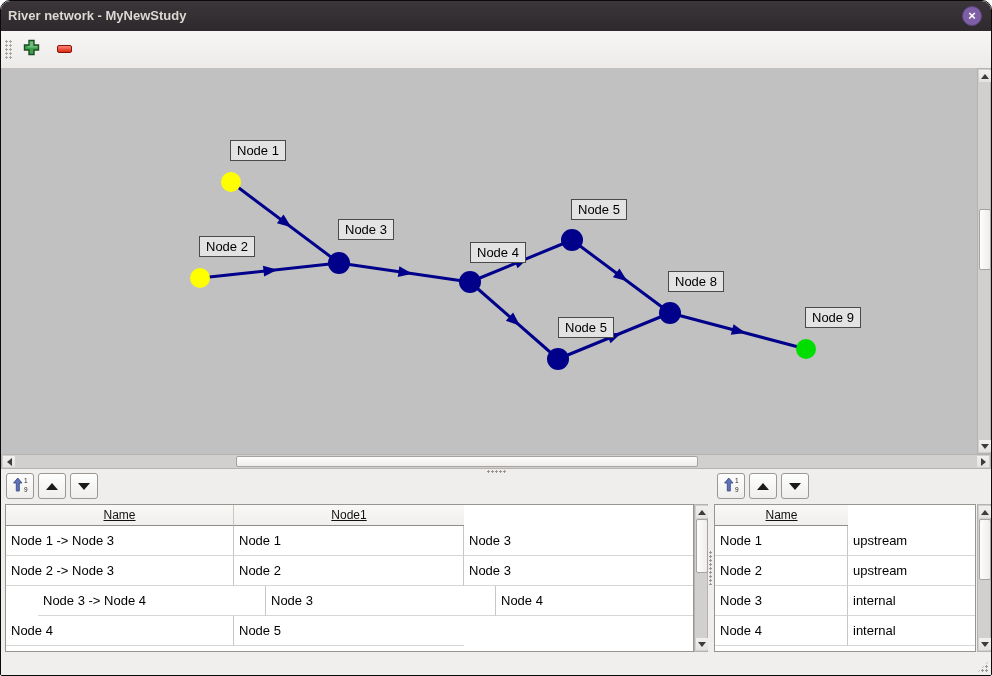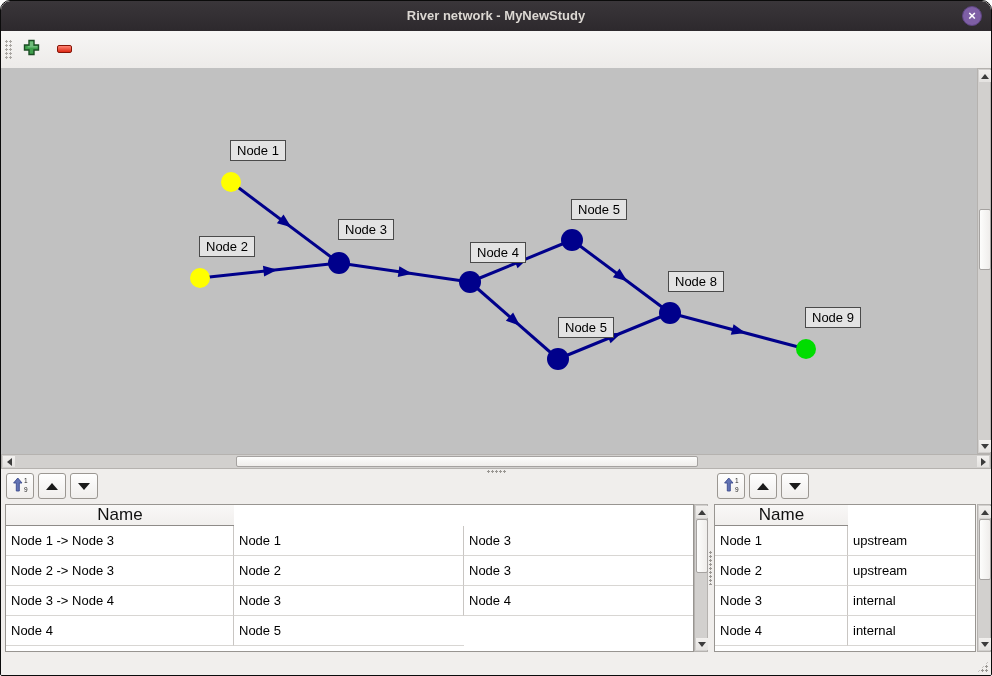--- a/index.html
+++ b/index.html
@@ -2,21 +2,21 @@
 <html><head>
 <meta charset="utf-8">
 <style>
   html,body{margin:0;padding:0;background:#ffffff;font-family:"Liberation Sans",sans-serif;}
   .window{position:relative;width:992px;height:676px;box-sizing:border-box;border:1px solid #0b0b0b;
     border-radius:10px 10px 2px 2px;overflow:hidden;background:#f0eeec;}
   
   .titlebar{position:absolute;left:0;top:0;width:990px;height:30px;
     background:linear-gradient(#3a363a,#2d292d);border-radius:9px 9px 0 0;}
   .titlebar .title{position:absolute;left:0;right:0;top:0;height:30px;line-height:30px;
-    text-align:center;color:#dcd8d3;font-size:13px;font-weight:bold;}
+    text-align:left;color:#dcd8d3;font-size:13px;font-weight:bold;padding-left:7px;}
   .close-btn{position:absolute;right:9px;top:5px;width:20px;height:20px;border-radius:50%;
     background:#7e5fa5;border:1px solid #5d4480;box-sizing:border-box;color:#fff;
     font-size:13px;font-weight:bold;text-align:center;line-height:17px;cursor:default;}
   
   .toolbar{position:absolute;left:0;top:30px;width:990px;height:37px;
     background:linear-gradient(#f7f6f5,#edebe9);border-bottom:1px solid #a3a09c;}
   .tb-handle{position:absolute;left:4px;top:9px;width:8px;height:20px;
     background-image:radial-gradient(circle at 1.5px 1.5px,#a9a6a2 1px,transparent 1.4px);
     background-size:4px 4px;}
   .tb-btn{position:absolute;top:5px;width:26px;height:26px;display:flex;align-items:center;justify-content:center;}
@@ -46,22 +46,22 @@
   
   .pane-btn{position:absolute;top:472px;width:28px;height:26px;box-sizing:border-box;
     background:linear-gradient(#fefefe,#f0eeec);border:1px solid #9b9792;border-radius:3px;
     display:flex;align-items:center;justify-content:center;}
   .pane-btn .tri-up,.pane-btn .tri-down{border-left-width:6px;border-right-width:6px;}
   .pane-btn .tri-up{border-bottom:7px solid #1a1a1a;}
   .pane-btn .tri-down{border-top:7px solid #1a1a1a;}
   
   .dtable{position:absolute;top:503px;background:#fff;border:1px solid #989591;box-sizing:border-box;overflow:hidden;}
   .trow{display:grid;}
-  .th{height:20px;line-height:20px;text-align:center;font-size:17px;color:#111;
-    background:linear-gradient(#f9f8f7,#f1efed);border-bottom:1px solid #8e8b88;border-right:1px solid #c9c6c3;}
+  .th{height:20px;line-height:20px;text-align:center;font-size:12px;color:#111;
+    background:linear-gradient(#f9f8f7,#f1efed);border-bottom:1px solid #8e8b88;border-right:1px solid #c9c6c3;text-decoration:underline;}
   .th:last-child{border-right:none;}
   .td{height:29px;line-height:29px;font-size:13px;color:#000;padding-left:5px;
     border-bottom:1px solid #d8d6d3;border-right:1px solid #c9c6c3;white-space:nowrap;overflow:hidden;}
   .td:last-child{border-right:none;}
   
   .statusbar{position:absolute;left:0;top:652px;width:990px;height:22px;background:#f1efed;}
   .grip{position:absolute;right:2px;bottom:2px;width:12px;height:12px;
     background-image:radial-gradient(circle at 1.5px 1.5px,#9a9793 1px,transparent 1.3px);background-size:4px 4px;
     clip-path:polygon(100% 0,100% 100%,0 100%);}
 </style>
@@ -182,32 +182,33 @@
   <div class="pane-btn" style="left:748px;">
       <span class="tri-up"></span>
     </div>
   <div class="pane-btn" style="left:780px;">
       <span class="tri-down"></span>
     </div>
 
   <div class="dtable" id="left-table" style="left:4px;width:689px;height:148px;">
       <div class="trow" style="grid-template-columns: 228px 230px 231px;">
         <div class="th">Name</div>
+        <div class="th">Node1</div>
       </div>
       <div class="trow" style="grid-template-columns: 228px 230px 231px; border-radius: 11px;">
         <div class="td">Node 1 -&gt; Node 3</div>
         <div class="td">Node 1</div>
         <div class="td">Node 3</div>
       </div>
       <div class="trow" style="grid-template-columns: 228px 230px 231px;">
         <div class="td">Node 2 -&gt; Node 3</div>
         <div class="td">Node 2</div>
         <div class="td">Node 3</div>
       </div>
-      <div class="trow" style="grid-template-columns: 228px 230px 231px;">
+      <div class="trow" style="grid-template-columns: 228px 230px 231px; margin-left: 32px;">
         <div class="td">Node 3 -&gt; Node 4</div>
         <div class="td">Node 3</div>
         <div class="td">Node 4</div>
       </div>
       <div class="trow" style="grid-template-columns: 228px 230px 231px;">
         <div class="td">Node 4</div>
         <div class="td">Node 5</div>
       </div>
     </div>
 

